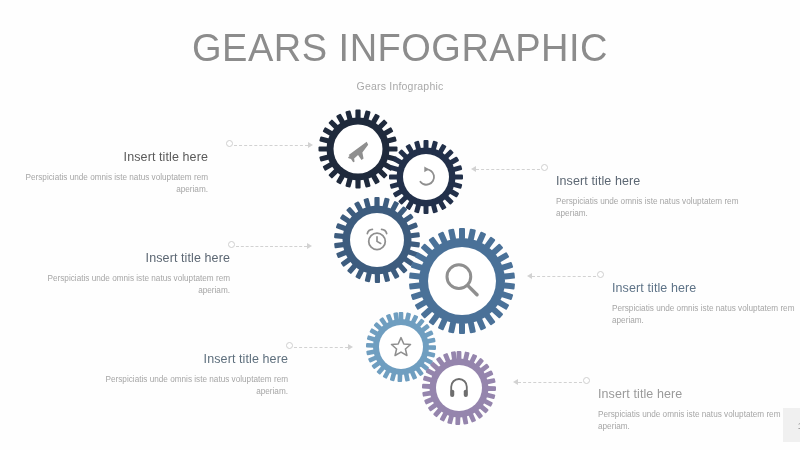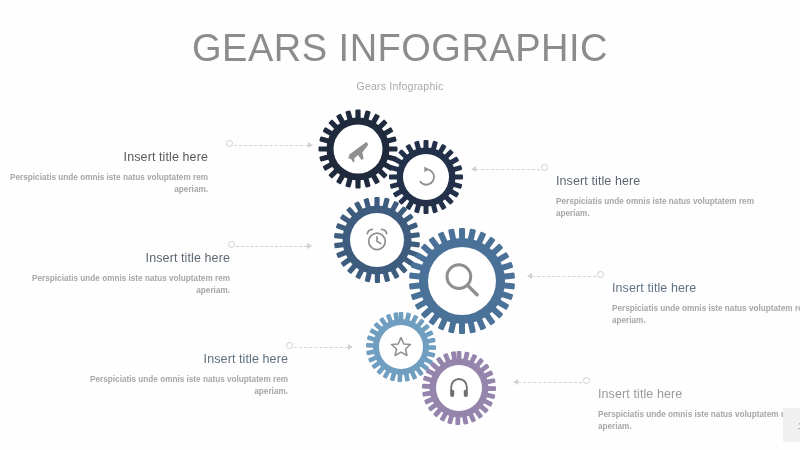--- a/index.html
+++ b/index.html
@@ -59,21 +59,21 @@
     font-size: 12.5px;
     font-weight: 400;
     line-height: 16px;
     margin-bottom: 7px;
     letter-spacing: 0.1px;
   }
   .info-body {
     font-size: 8.2px;
     line-height: 12.4px;
     color: #a6a6a6;
-    font-weight: 700;
+    font-weight: 400;
   }
 
   
   .connector {
     position: absolute;
     height: 11px;
   }
   .conn-line {
     position: absolute;
     top: 5px;

